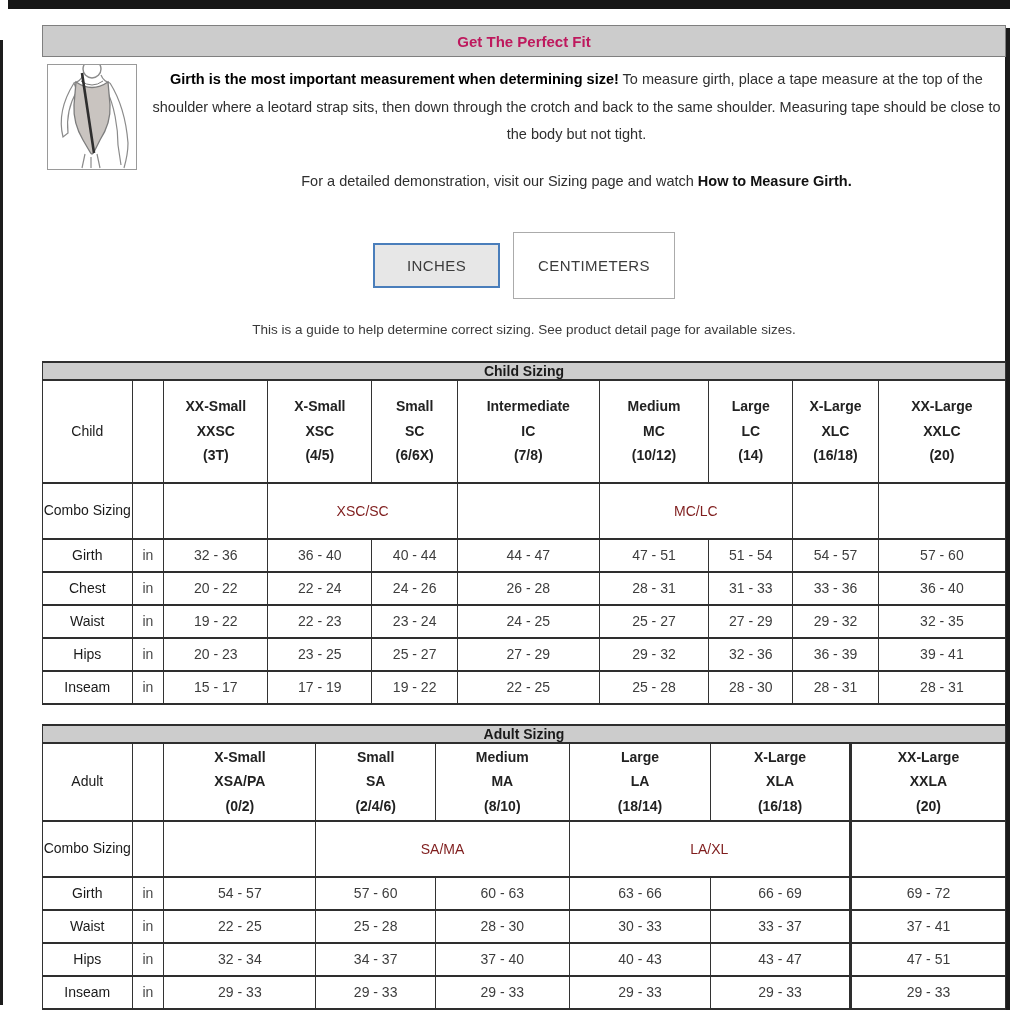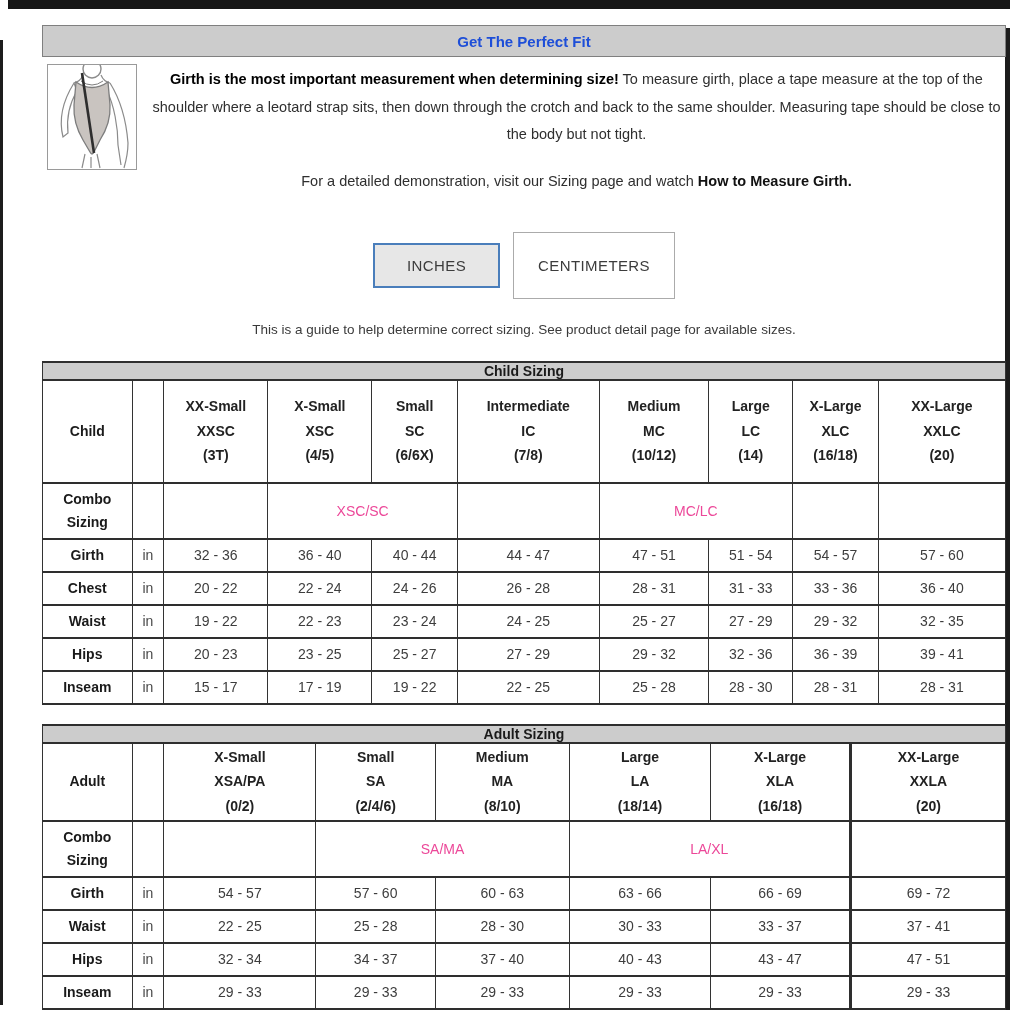--- a/index.html
+++ b/index.html
@@ -9,21 +9,21 @@
   
   .frame-top   { position: absolute; top: 0; left: 8px; right: 0; height: 9px; background: #161616; }
   .frame-left  { position: absolute; top: 40px; left: 0; width: 3px; height: 965px; background: #1c1c1c; }
   .frame-right { position: absolute; top: 28px; right: 0; width: 5px; height: 982px; background: #1c1c1c; }
 
   .content { position: absolute; left: 42px; top: 25px; width: 964px; }
 
   .title-bar {
     background: #cccccc; border: 1px solid #7f7f7f;
     height: 32px; display: flex; align-items: center; justify-content: center;
-    font-weight: bold; font-size: 15px; color: #1d4ed8;
+    font-weight: bold; font-size: 15px; color: #be185d;
   }
 
   .intro-row { display: flex; margin-top: 7px; }
   .figure-box {
     width: 90px; height: 106px; border: 1px solid #9a9a9a; background: #fff;
     flex: 0 0 auto; margin-left: 5px; overflow: hidden;
   }
   .intro-text { flex: 1 1 auto; padding: 2px 4px 0 14px; text-align: center; }
   .intro-para { font-size: 14.5px; line-height: 1.9; color: #2f2f2f; }
   .intro-para .lead { font-weight: bold; color: #000000; }
@@ -43,25 +43,25 @@
     border-left: 1px solid #333; border-right: 1px solid #333;
     border-top: 2px solid #2e2e2e; border-bottom: 2px solid #2e2e2e;
     text-align: center; vertical-align: middle; font-size: 14px;
   }
   th.bar {
     background: #cccccc; height: 17px; font-weight: bold; font-size: 14.5px; color: #1a1a1a;
   }
   th.colh { height: 103px; font-weight: bold; color: #222; line-height: 1.75; }
   .adult th.colh { height: 78px; }
   td.combo, th.combo-label { height: 56px; }
-  th.rowlabel, th.combo-label, th.table-label { font-weight: bold; color: #1a1a1a; line-height: 1.6; }
+  th.rowlabel, th.combo-label, th.table-label { font-weight: normal; color: #1a1a1a; line-height: 1.6; }
   tr.datarow td, tr.datarow th { height: 33px; }
   td.unit { font-weight: normal; color: #4a4a4a; }
   td.val { color: #3d3d3d; }
-  td.combo { color: #ec4899; }
+  td.combo { color: #7f1d1d; }
   .adult .xx { border-left: 3px solid #2e2e2e; }
 </style>
 </head>
 <body>
 
 <div class="frame-top"></div>
 <div class="frame-left"></div>
 <div class="frame-right"></div>
 
 <div class="content">

